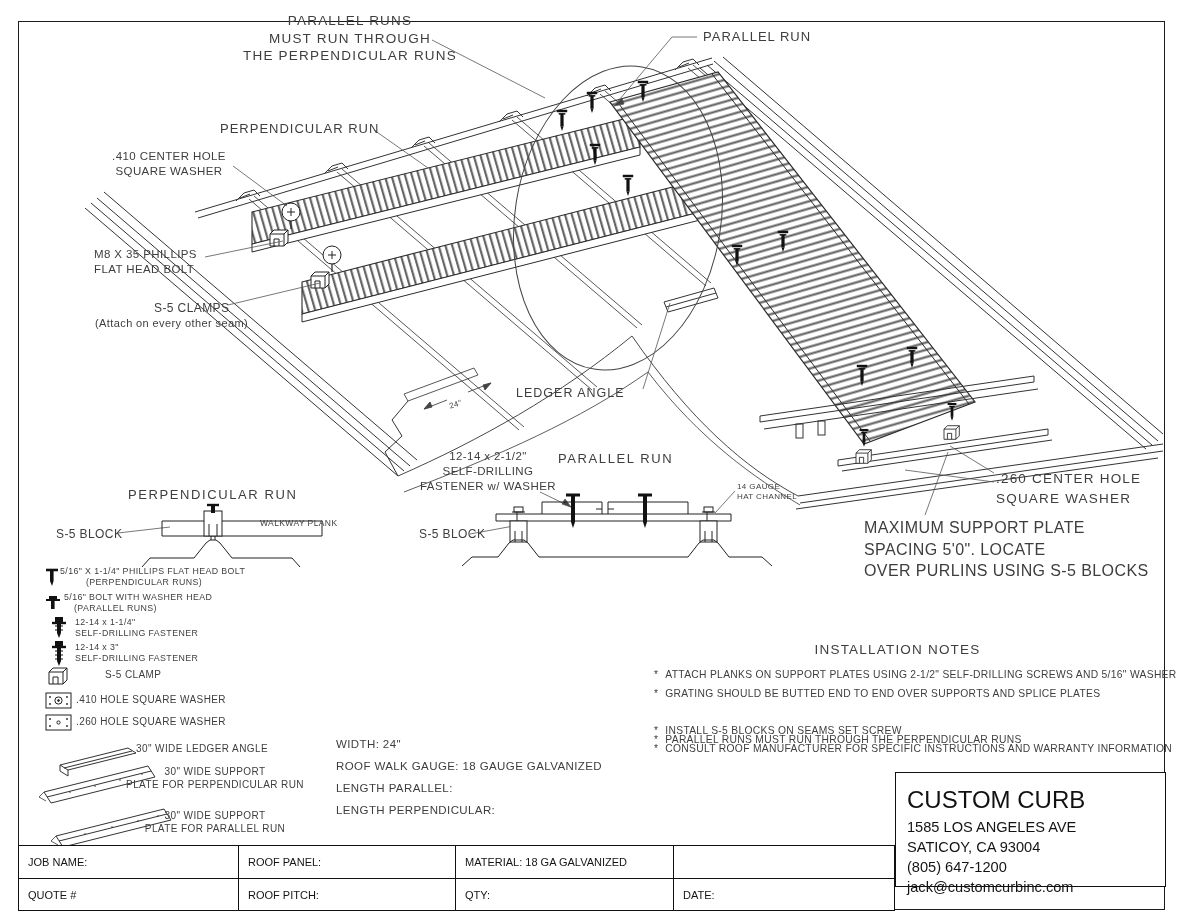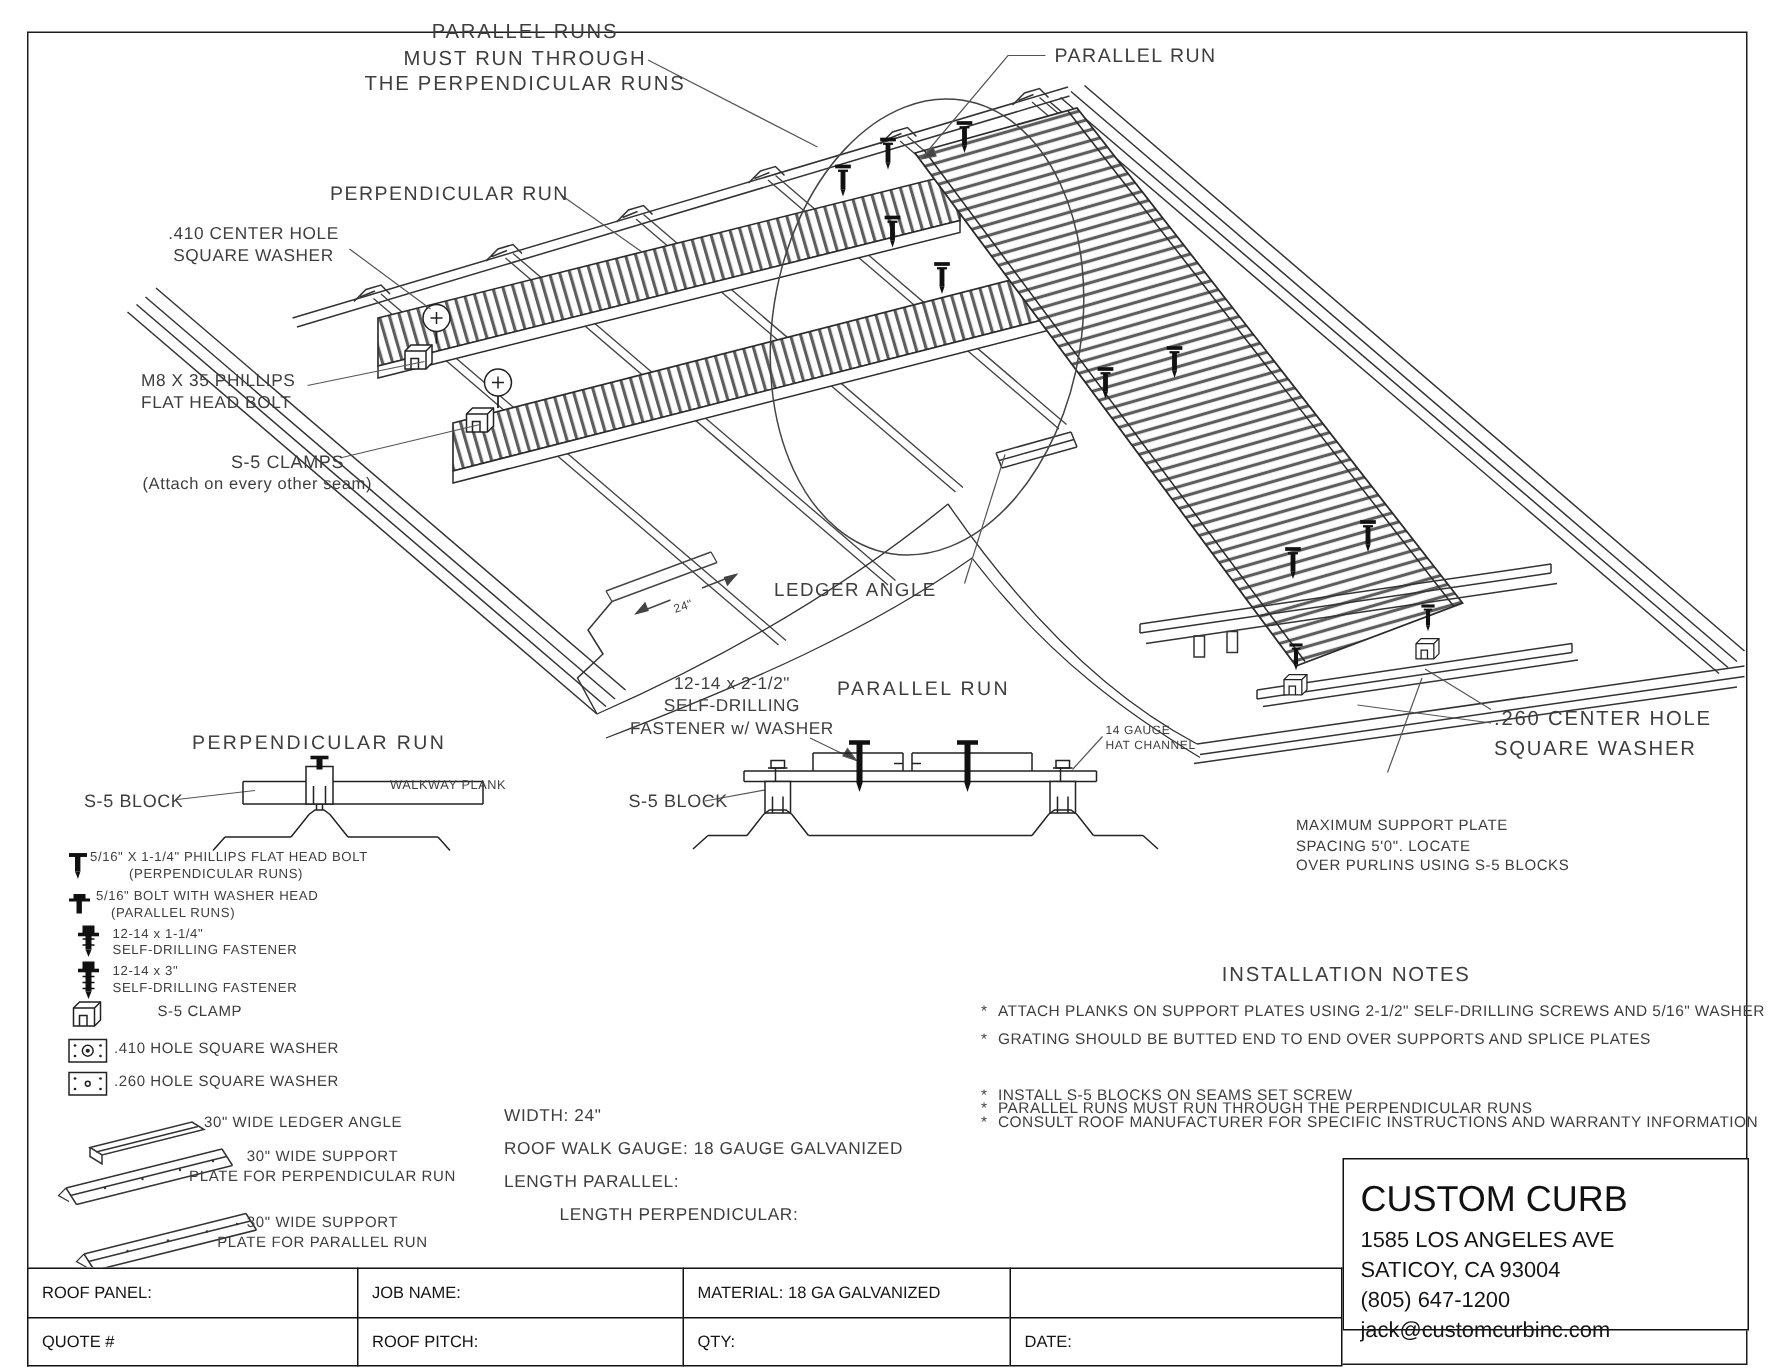--- a/index.html
+++ b/index.html
@@ -5,21 +5,21 @@
   html,body{margin:0;padding:0;background:#fff;}
   .sheet{position:relative;width:1185px;height:913px;background:#fff;overflow:hidden;
          font-family:"Liberation Sans",sans-serif;}
   .frame{position:absolute;left:18px;top:21px;width:1147px;height:889px;
          border:1.6px solid #1c1c1c;box-sizing:border-box;}
   svg.art{position:absolute;left:0;top:0;}
   .lbl{position:absolute;color:#3e3e3e;letter-spacing:.4px;white-space:pre-line;line-height:1.3;}
   .c{text-align:center;}
   .fs8{font-size:8px;} .fs85{font-size:8.5px;margin-left:37px;} .fs9{font-size:8.8px;}
   .fs10{font-size:10px;} .fs103{font-size:10.3px;letter-spacing:.3px;}
-  .fs105{font-size:10px;margin-top:27px;} .fs11{font-size:11px;} .fs115{font-size:11.5px;}
+  .fs105{font-size:16px;} .fs11{font-size:11px;} .fs115{font-size:11.5px;}
   .fs12{font-size:12px;} .fs125{font-size:12.5px;letter-spacing:1px;}
   .fs13{font-size:13px;} .fs135{font-size:13.5px;letter-spacing:1.2px;}
   .rot{transform:rotate(-18deg);transform-origin:left top;}
   .print{color:#161616;letter-spacing:0;}
   .company-name{font-size:24px;color:#111;}
   .company-line{font-size:14.6px;color:#141414;line-height:1.38;}
   .titleblock{position:absolute;left:895px;top:772px;width:271px;height:115px;
               border:1.4px solid #111;box-sizing:border-box;background:#fff;}
   .jobtable{position:absolute;left:18px;top:845px;width:877px;height:66px;
             display:grid;grid-template-columns:220px 217px 218px 222px;
@@ -323,40 +323,40 @@
   <div class="lbl fs10" style="left:76px;top:715px;">.260 HOLE SQUARE WASHER</div>
   <div class="lbl fs10" style="left:136px;top:742px;">30" WIDE LEDGER ANGLE</div>
   <div class="lbl c fs10" style="left:110px;top:765px;width:210px;">30" WIDE SUPPORT
 PLATE FOR PERPENDICULAR RUN</div>
   <div class="lbl c fs10" style="left:110px;top:809px;width:210px;">30" WIDE SUPPORT
 PLATE FOR PARALLEL RUN</div>
 
   <div class="lbl fs115" style="left:336px;top:737px;">WIDTH: 24"</div>
   <div class="lbl fs115" style="left:336px;top:759px;">ROOF WALK GAUGE: 18 GAUGE GALVANIZED</div>
   <div class="lbl fs115" style="left:336px;top:781px;">LENGTH PARALLEL:</div>
-  <div class="lbl fs115" style="left:336px;top:803px;margin-left:37px;">LENGTH PERPENDICULAR:</div>
+  <div class="lbl fs115" style="left:336px;top:803px;">LENGTH PERPENDICULAR:</div>
 
   <div class="lbl c fs135" style="left:775px;top:641px;width:245px;">INSTALLATION NOTES</div>
   <div class="note-row fs103" style="top:669px;"><span class="b">*</span><span>ATTACH PLANKS ON SUPPORT PLATES USING 2-1/2" SELF-DRILLING SCREWS AND 5/16" WASHER</span></div>
   <div class="note-row fs103" style="top:688px;"><span class="b">*</span><span>GRATING SHOULD BE BUTTED END TO END OVER SUPPORTS AND SPLICE PLATES</span></div>
   <div class="note-row fs103" style="top:707px;margin-top:27px;"><span class="b">*</span><span>PARALLEL RUNS MUST RUN THROUGH THE PERPENDICULAR RUNS</span></div>
   <div class="note-row fs103" style="top:725px;"><span class="b">*</span><span>INSTALL S-5 BLOCKS ON SEAMS SET SCREW</span></div>
   <div class="note-row fs103" style="top:743px;"><span class="b">*</span><span>CONSULT ROOF MANUFACTURER FOR SPECIFIC INSTRUCTIONS AND WARRANTY INFORMATION</span></div>
 
   <div class="titleblock">
     <div class="lbl print company-name" style="left:11px;top:11px;position:absolute;">CUSTOM CURB</div>
     <div class="lbl print company-line" style="left:11px;top:44px;position:absolute;">1585 LOS ANGELES AVE</div>
     <div class="lbl print company-line" style="left:11px;top:64px;position:absolute;">SATICOY, CA  93004</div>
     <div class="lbl print company-line" style="left:11px;top:84px;position:absolute;">(805) 647-1200</div>
     <div class="lbl print company-line" style="left:11px;top:104px;position:absolute;">jack@customcurbinc.com</div>
   </div>
 
   <div class="jobtable">
+    <div class="cell">JOB NAME:</div>
     <div class="cell">ROOF PANEL:</div>
-    <div class="cell">JOB NAME:</div>
     <div class="cell">MATERIAL:  18 GA GALVANIZED</div>
     <div class="cell last"></div>
     <div class="cell bottom">QUOTE #</div>
     <div class="cell bottom">ROOF PITCH:</div>
     <div class="cell bottom">QTY:</div>
     <div class="cell bottom last">DATE:</div>
   </div>
 </div>
 
 </body></html>

